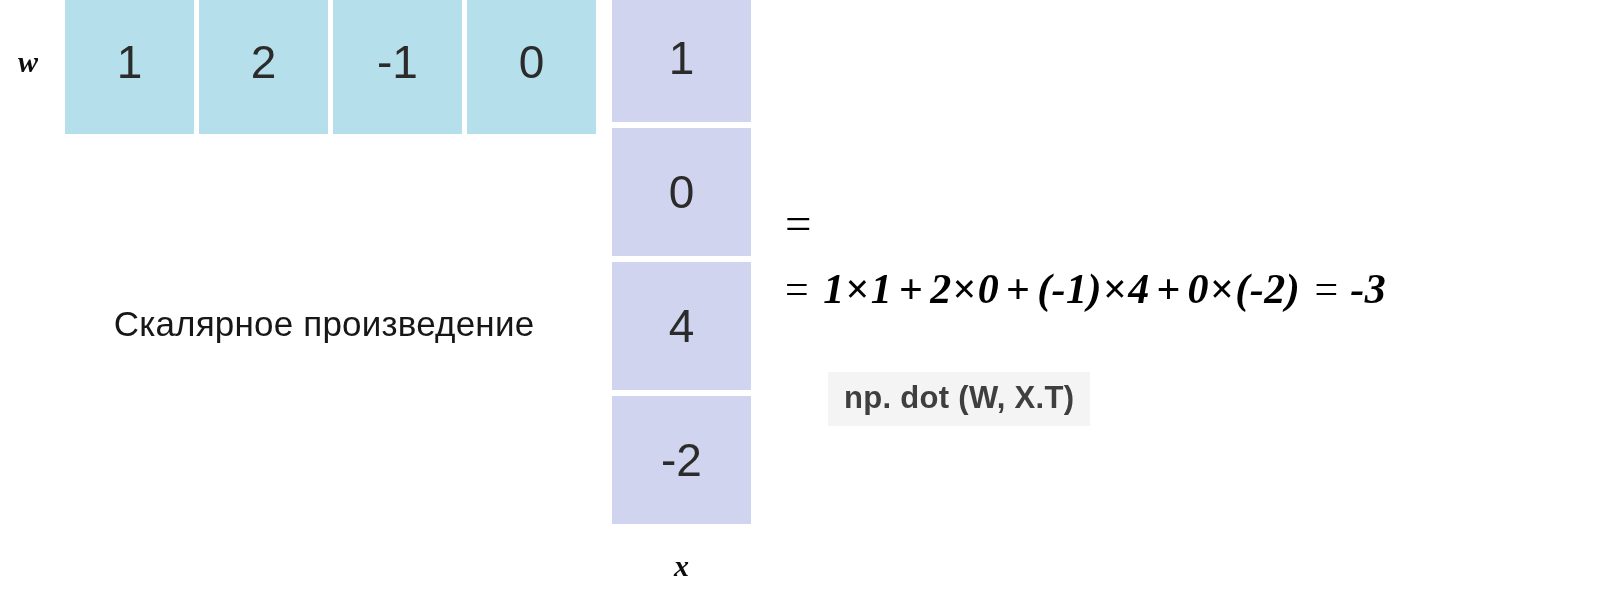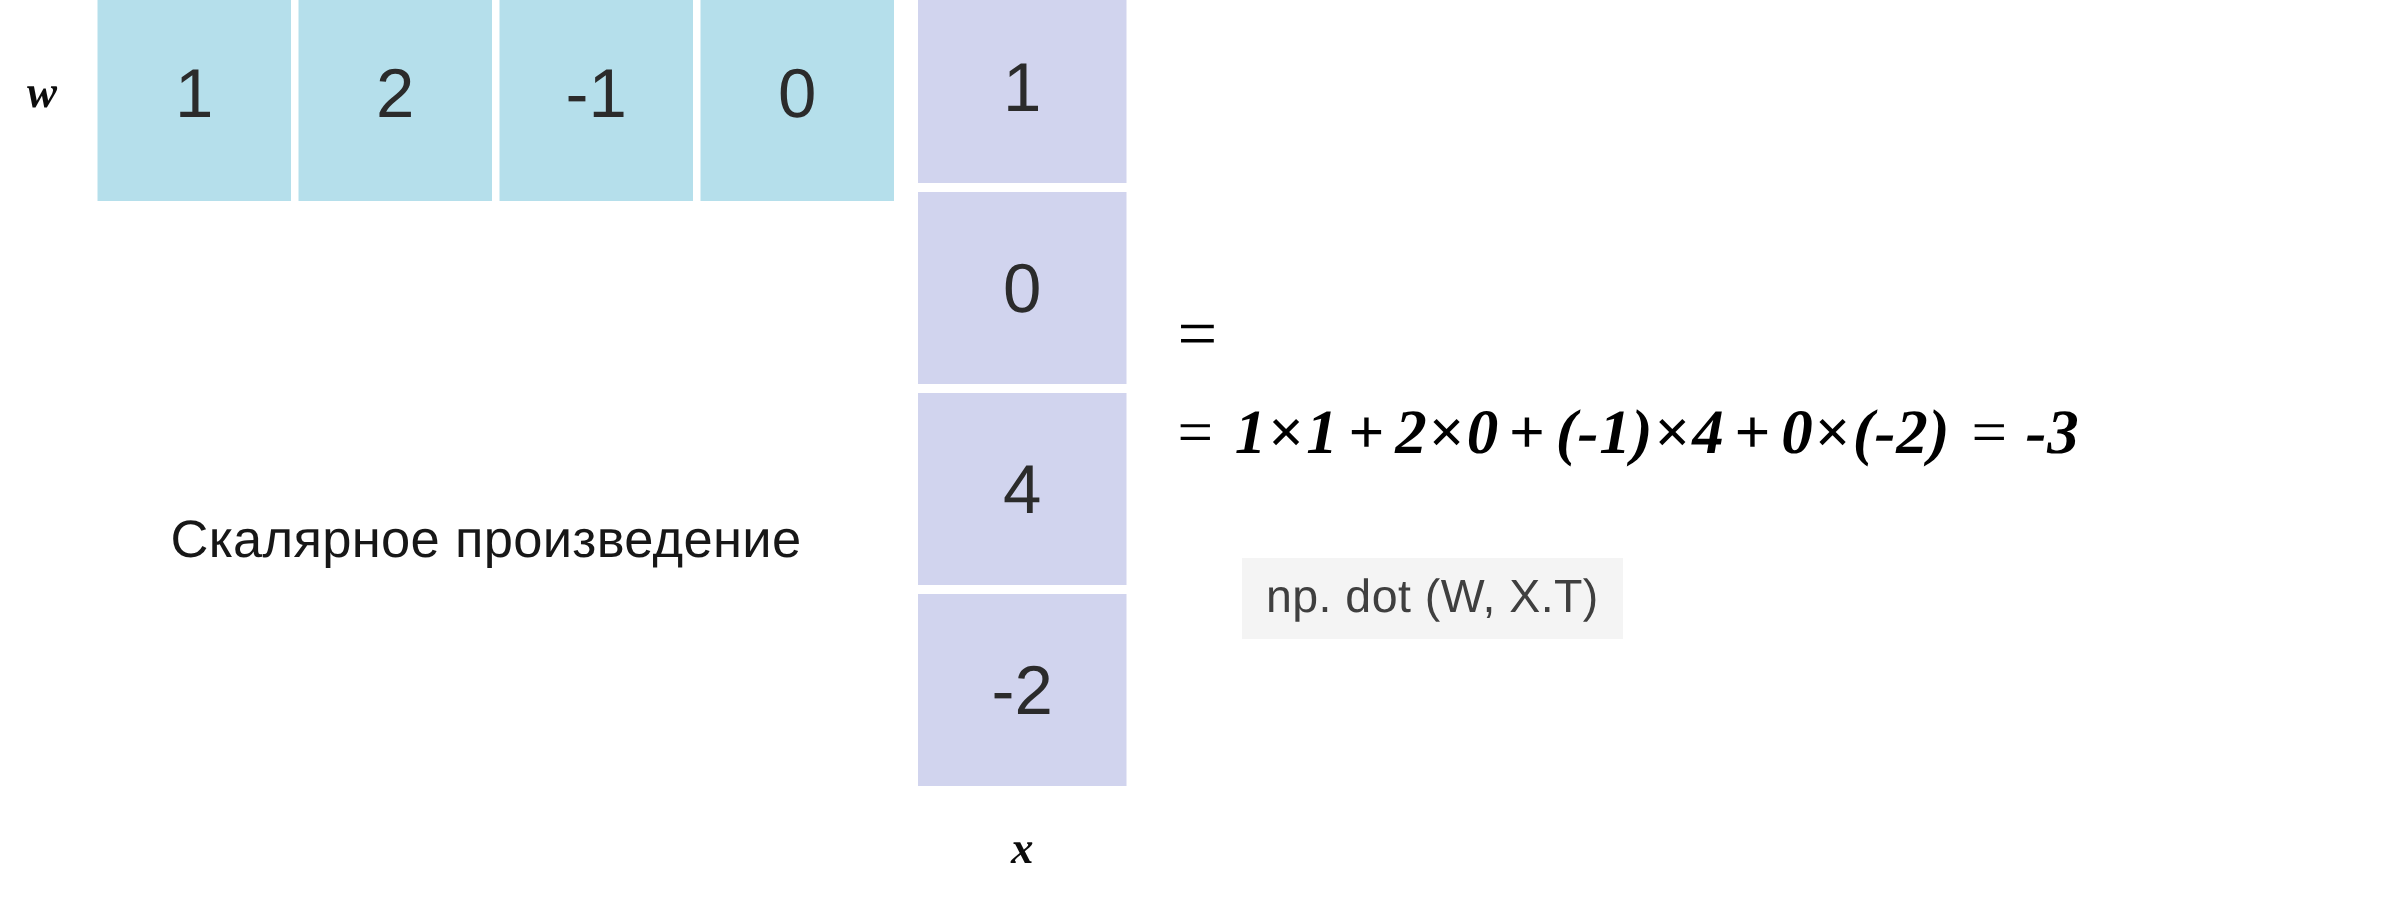--- a/index.html
+++ b/index.html
@@ -98,21 +98,20 @@
     left: 60px;
     top: 304px;
     width: 528px;
     text-align: center;
     font-family: "Liberation Sans", sans-serif;
     font-size: 35px;
     font-weight: 400;
     color: #171717;
     letter-spacing: 0.2px;
     white-space: nowrap;
-    margin-top: 36px;
   }
 
   
   #equations {
     position: absolute;
     left: 785px;
     top: 190px;
     font-family: "Liberation Serif", serif;
     color: #000000;
   }
@@ -169,21 +168,21 @@
 
   
   #code-chip {
     position: absolute;
     left: 828px;
     top: 372px;
     padding: 8px 16px 10px 16px;
     background: #f4f4f4;
     font-family: "Liberation Sans", sans-serif;
     font-size: 31px;
-    font-weight: 400;
+    font-weight: 700;
     color: #3f3f3f;
     white-space: nowrap;
     letter-spacing: 0.3px;
   }
 </style>
 </head>
 <body>
 
 <div id="w-label">w</div>
 

